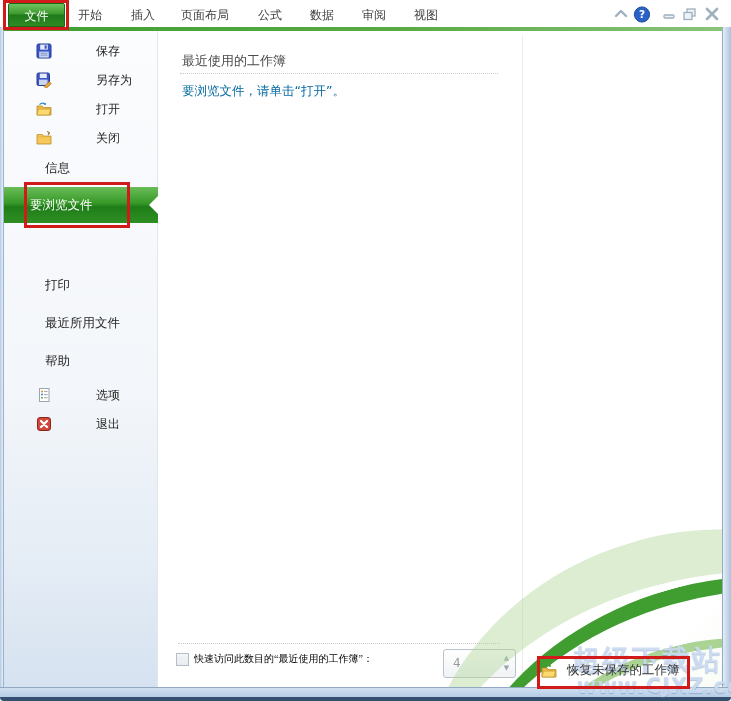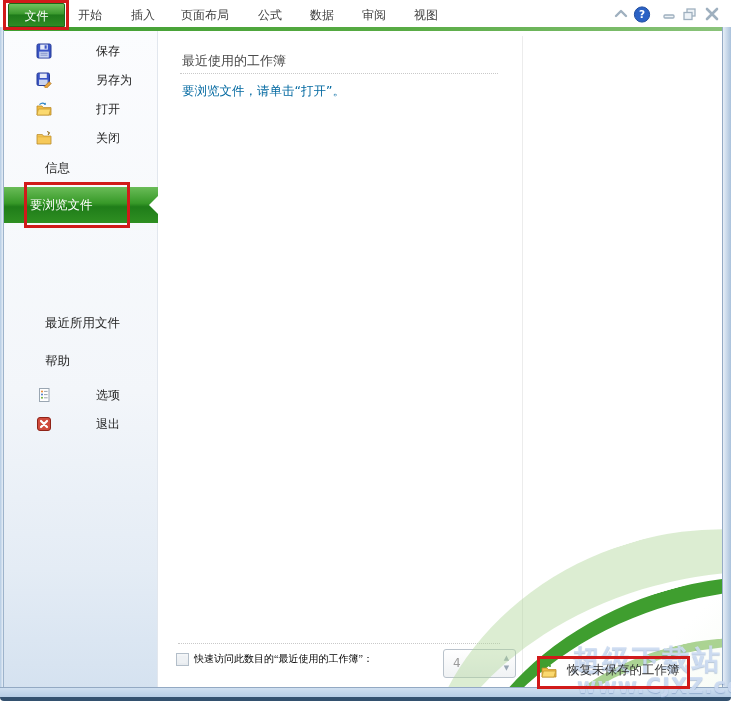--- a/index.html
+++ b/index.html
@@ -192,20 +192,23 @@
 
     <div class="side-row" style="top:127px">
       <span class="nav-label">信息</span>
     </div>
 
     <div class="nav-selected">
       <span class="sel-label">要浏览文件</span>
       <span class="sel-arrow"></span>
     </div>
 
+    <div class="side-row" style="top:244px">
+      <span class="nav-label">打印</span>
+    </div>
     <div class="side-row" style="top:282px">
       <span class="nav-label">最近所用文件</span>
     </div>
     <div class="side-row" style="top:320px">
       <span class="nav-label">帮助</span>
     </div>
 
     <div class="side-row" style="top:383px">
       <span class="icon16">
         <svg width="16" height="16" viewBox="0 0 16 16">

